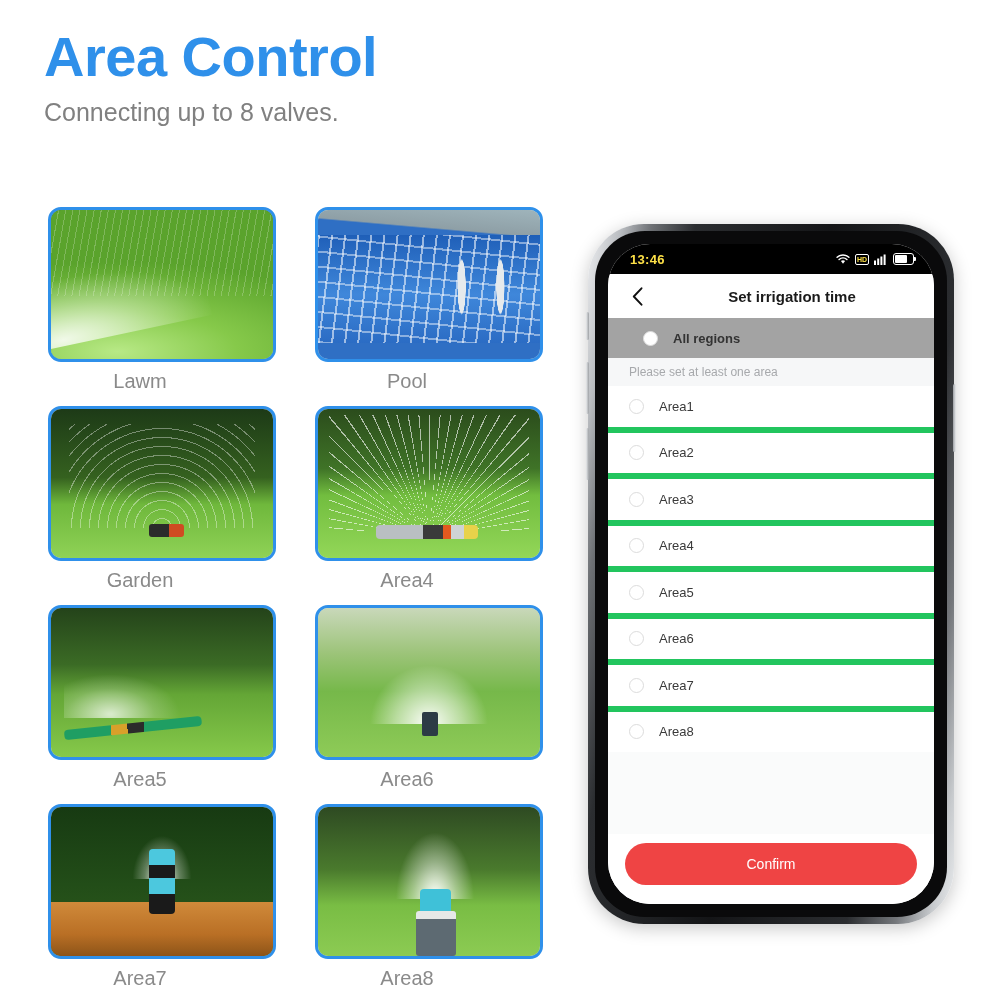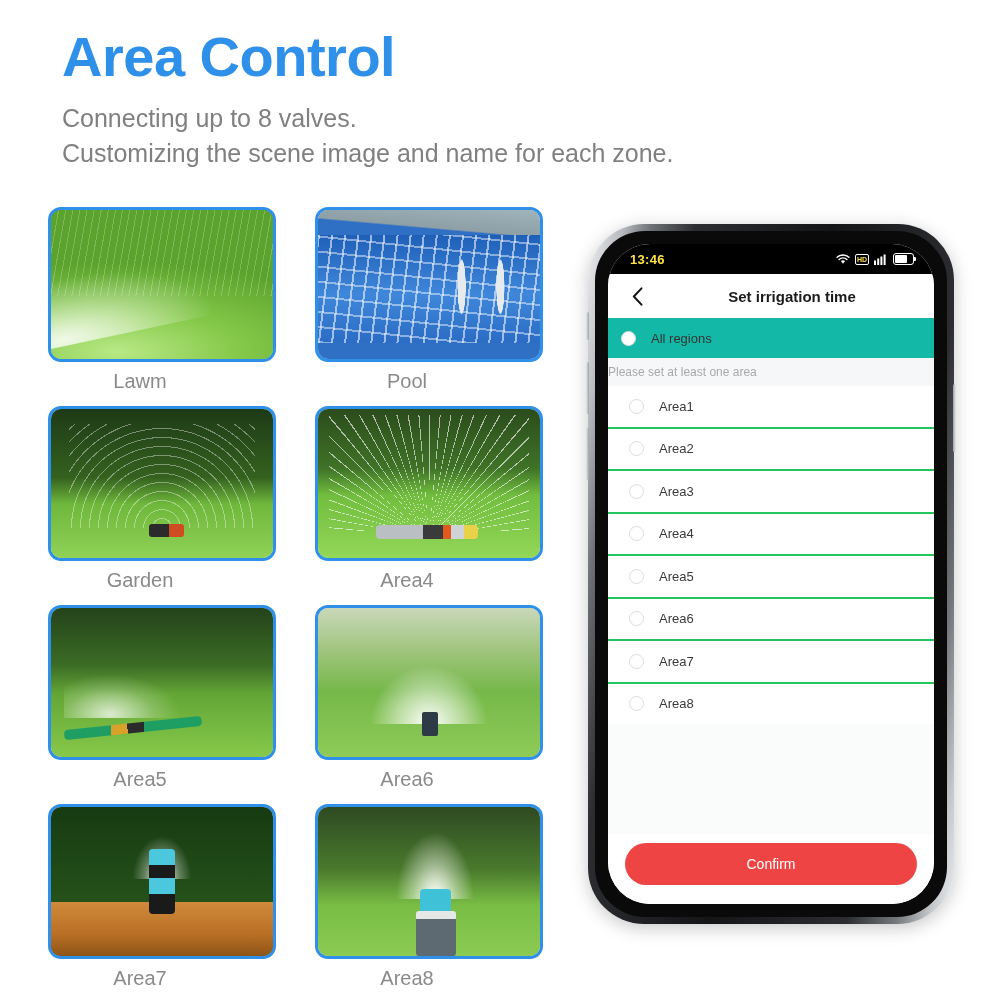--- a/index.html
+++ b/index.html
@@ -4,30 +4,30 @@
 <style>
   html,body{margin:0;padding:0;}
   body{
     width:1000px;height:1000px;
     background:#ffffff;
     font-family:"Liberation Sans","DejaVu Sans",sans-serif;
     overflow:hidden;position:relative;
   }
 
   
-  #header{position:absolute;left:62px;top:28px;width:780px;}
+  #header{position:absolute;left:44px;top:28px;width:780px;}
   #title{
     font-size:56px;font-weight:bold;color:#2f90ea;
     letter-spacing:-0.5px;line-height:1.05;margin:0;
   }
   .subline{
     font-size:25px;color:#808080;line-height:1.42;margin:0;
     font-weight:400;
   }
-  #sub-wrap{margin-top:14px;}
+  #sub-wrap{margin-top:8px;}
 
   
   #grid{
     position:absolute;left:48px;top:207px;
     width:495px;
     display:grid;
     grid-template-columns:228px 228px;
     column-gap:39px;
     row-gap:12px;
   }
@@ -157,43 +157,43 @@
   #navbar{
     height:44px;display:flex;align-items:center;
     position:relative;background:#fff;padding-left:42px;
   }
   #back-btn{position:absolute;left:18px;top:50%;transform:translateY(-50%);
     width:22px;height:22px;display:flex;align-items:center;justify-content:center;cursor:pointer;}
   #nav-title{width:100%;text-align:center;font-size:15px;font-weight:bold;color:#1a1a1a;}
 
   
   .opt-row{
-    height:40px;display:flex;align-items:center;padding-left:13px;background:#14b8a6;
+    height:40px;display:flex;align-items:center;padding-left:35px;background:#a3a3a3;font-weight:bold;
   }
   .radio{
     width:15px;height:15px;border-radius:50%;border:1.4px solid #dcdcdc;
     box-sizing:border-box;flex:0 0 auto;background:#fff;
   }
   .radio.checked{
     border:none;background:#21b6d8;position:relative;
   }
   .radio.checked:after{
     content:"";position:absolute;left:4.3px;top:3.1px;width:4px;height:7px;
     border:solid #fff;border-width:0 1.8px 1.8px 0;transform:rotate(43deg);
   }
   .opt-label{margin-left:15px;font-size:13px;color:#333;}
 
   #hint-row{
-    height:28px;display:flex;align-items:center;
+    height:28px;display:flex;align-items:center;padding-left:21px;
     background:#f6f7f8;font-size:12px;color:#a7a9ac;
   }
 
   .area-row{
     height:40.5px;display:flex;align-items:center;padding-left:21px;background:#fff;
-    border-bottom:2px solid #22c55e;
+    border-bottom:6px solid #22c55e;
   }
   .area-row:last-child{border-bottom:none;}
   .area-label{margin-left:15px;font-size:13px;color:#3a3a3a;}
 
   #list-filler{background:#fafbfb;height:110px;}
 
   #confirm-wrap{
     position:absolute;left:0;right:0;bottom:0;height:70px;background:#fff;
     display:flex;align-items:flex-start;justify-content:center;padding-top:9px;box-sizing:border-box;
   }
@@ -203,21 +203,20 @@
     border:none;cursor:pointer;font-family:inherit;
   }
 </style>
 </head>
 <body>
 
 <div id="header">
   <h1 id="title">Area Control</h1>
   <div id="sub-wrap">
     <p class="subline">Connecting up to 8 valves.</p>
-    <p class="subline">Customizing the scene image and name for each zone.</p>
   </div>
 </div>
 
 <div id="grid">
     <div class="cell">
       <div class="thumb">
         <div class="scene sc-lawn"></div>
       </div>
       <div class="caption">Lawm</div>
     </div>

